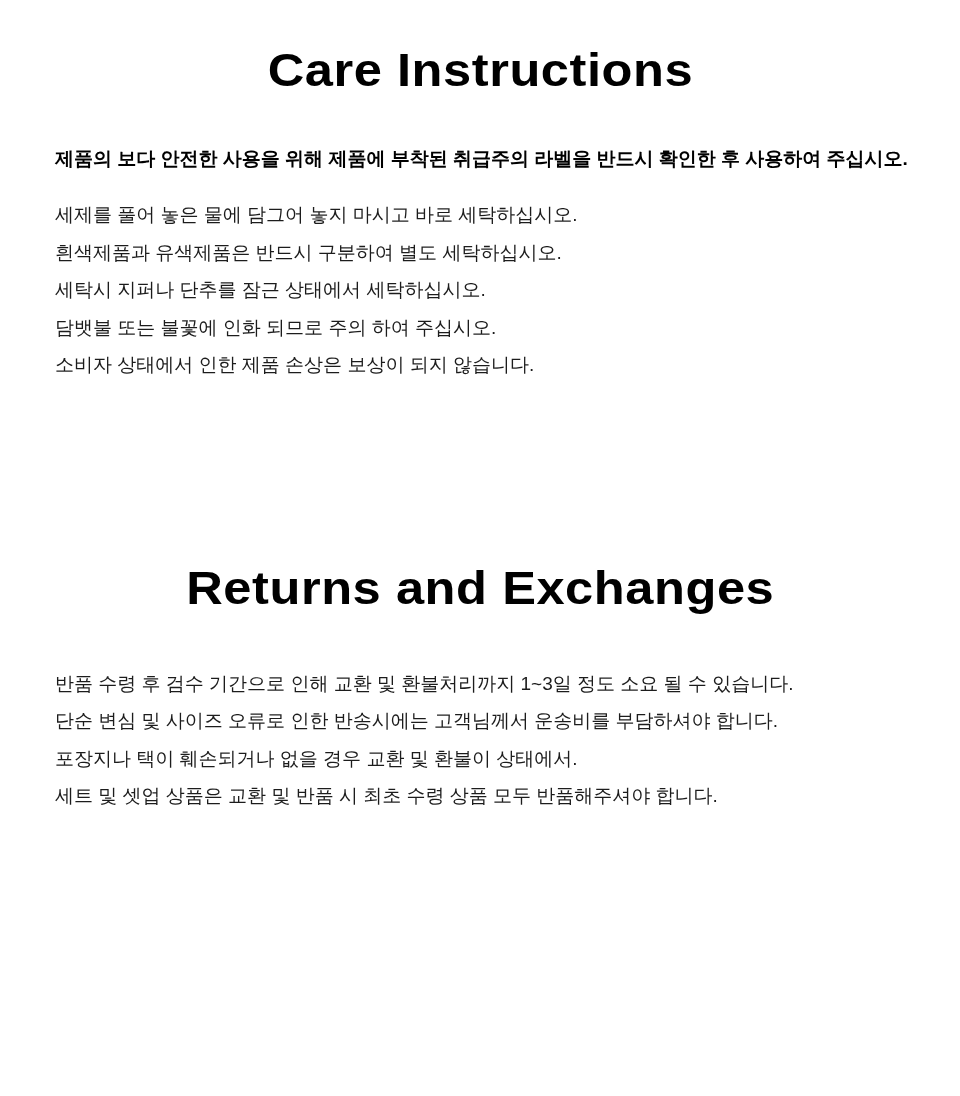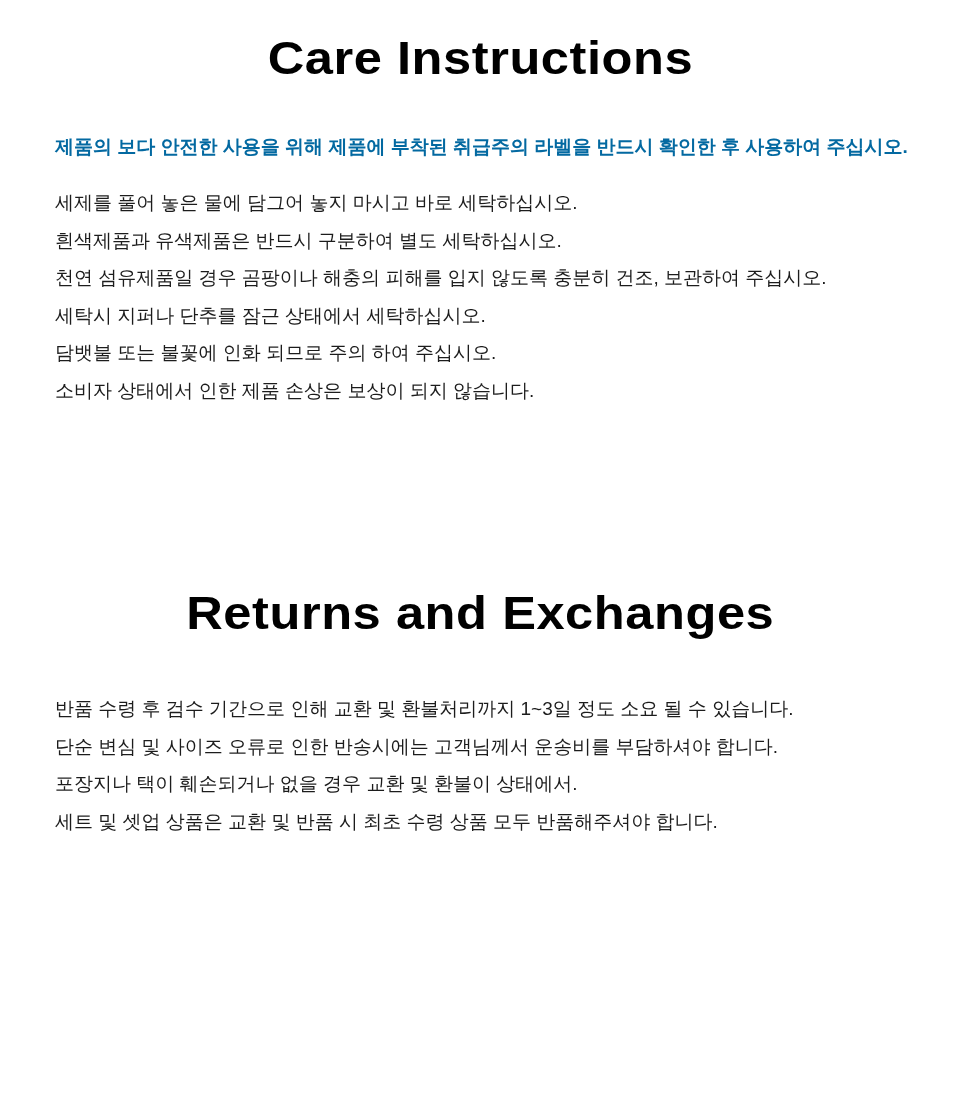--- a/index.html
+++ b/index.html
@@ -29,28 +29,28 @@
     color: #000000;
   }
   .section-title .stretch {
     display: inline-block;
     transform: scaleX(1.10);
     transform-origin: center;
     letter-spacing: 0.5px;
     white-space: nowrap;
   }
   .care-title {
-    padding-top: 32px;
+    padding-top: 44px;
   }
   .notice {
     margin: 50px 40px 0 55px;
     font-size: 19px;
     line-height: 24px;
     font-weight: 700;
-    color: #0369a1;
+    color: #000000;
   }
   .body-list {
     list-style: none;
     margin: 0;
     padding: 0 63px 0 55px;
     font-size: 19px;
     line-height: 37.5px;
     font-weight: 400;
     color: #1c1c1c;
   }
@@ -70,21 +70,20 @@
 <main class="page">
 
   <section>
     <h1 class="section-title care-title">
       <span class="stretch">Care Instructions</span>
     </h1>
     <p class="notice">제품의 보다 안전한 사용을 위해 제품에 부착된 취급주의 라벨을 반드시 확인한 후 사용하여 주십시오.</p>
     <ul class="body-list care-list">
         <li>세제를 풀어 놓은 물에 담그어 놓지 마시고 바로 세탁하십시오.</li>
         <li>흰색제품과 유색제품은 반드시 구분하여 별도 세탁하십시오.</li>
-        <li>천연 섬유제품일 경우 곰팡이나 해충의 피해를 입지 않도록 충분히 건조, 보관하여 주십시오.</li>
         <li>세탁시 지퍼나 단추를 잠근 상태에서 세탁하십시오.</li>
         <li>담뱃불 또는 불꽃에 인화 되므로 주의 하여 주십시오.</li>
         <li>소비자 상태에서 인한 제품 손상은 보상이 되지 않습니다.</li>
       </ul>
   </section>
 
   <section>
     <h1 class="section-title returns-title">
       <span class="stretch">Returns and Exchanges</span>
     </h1>

